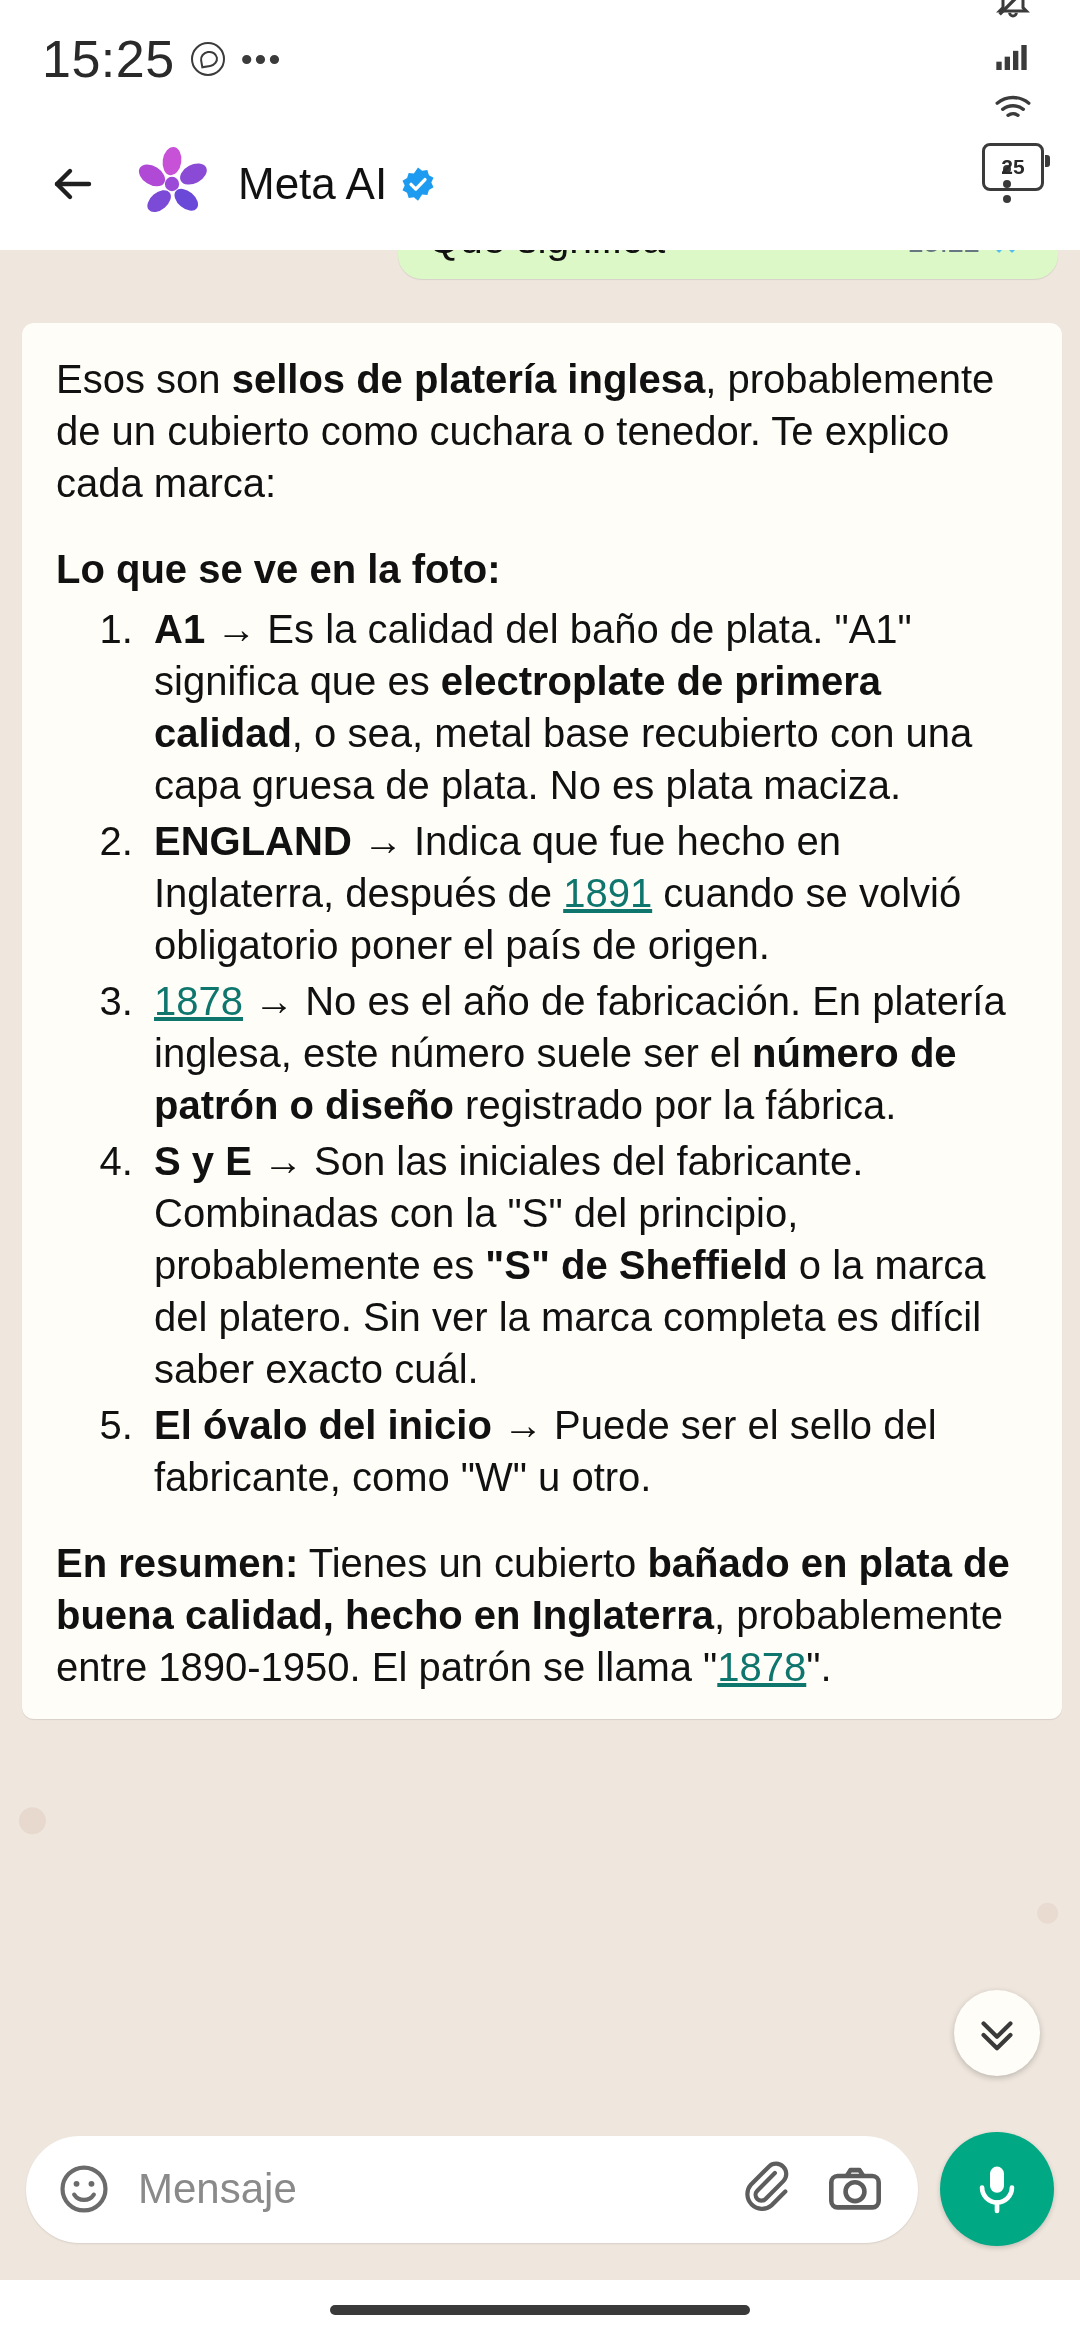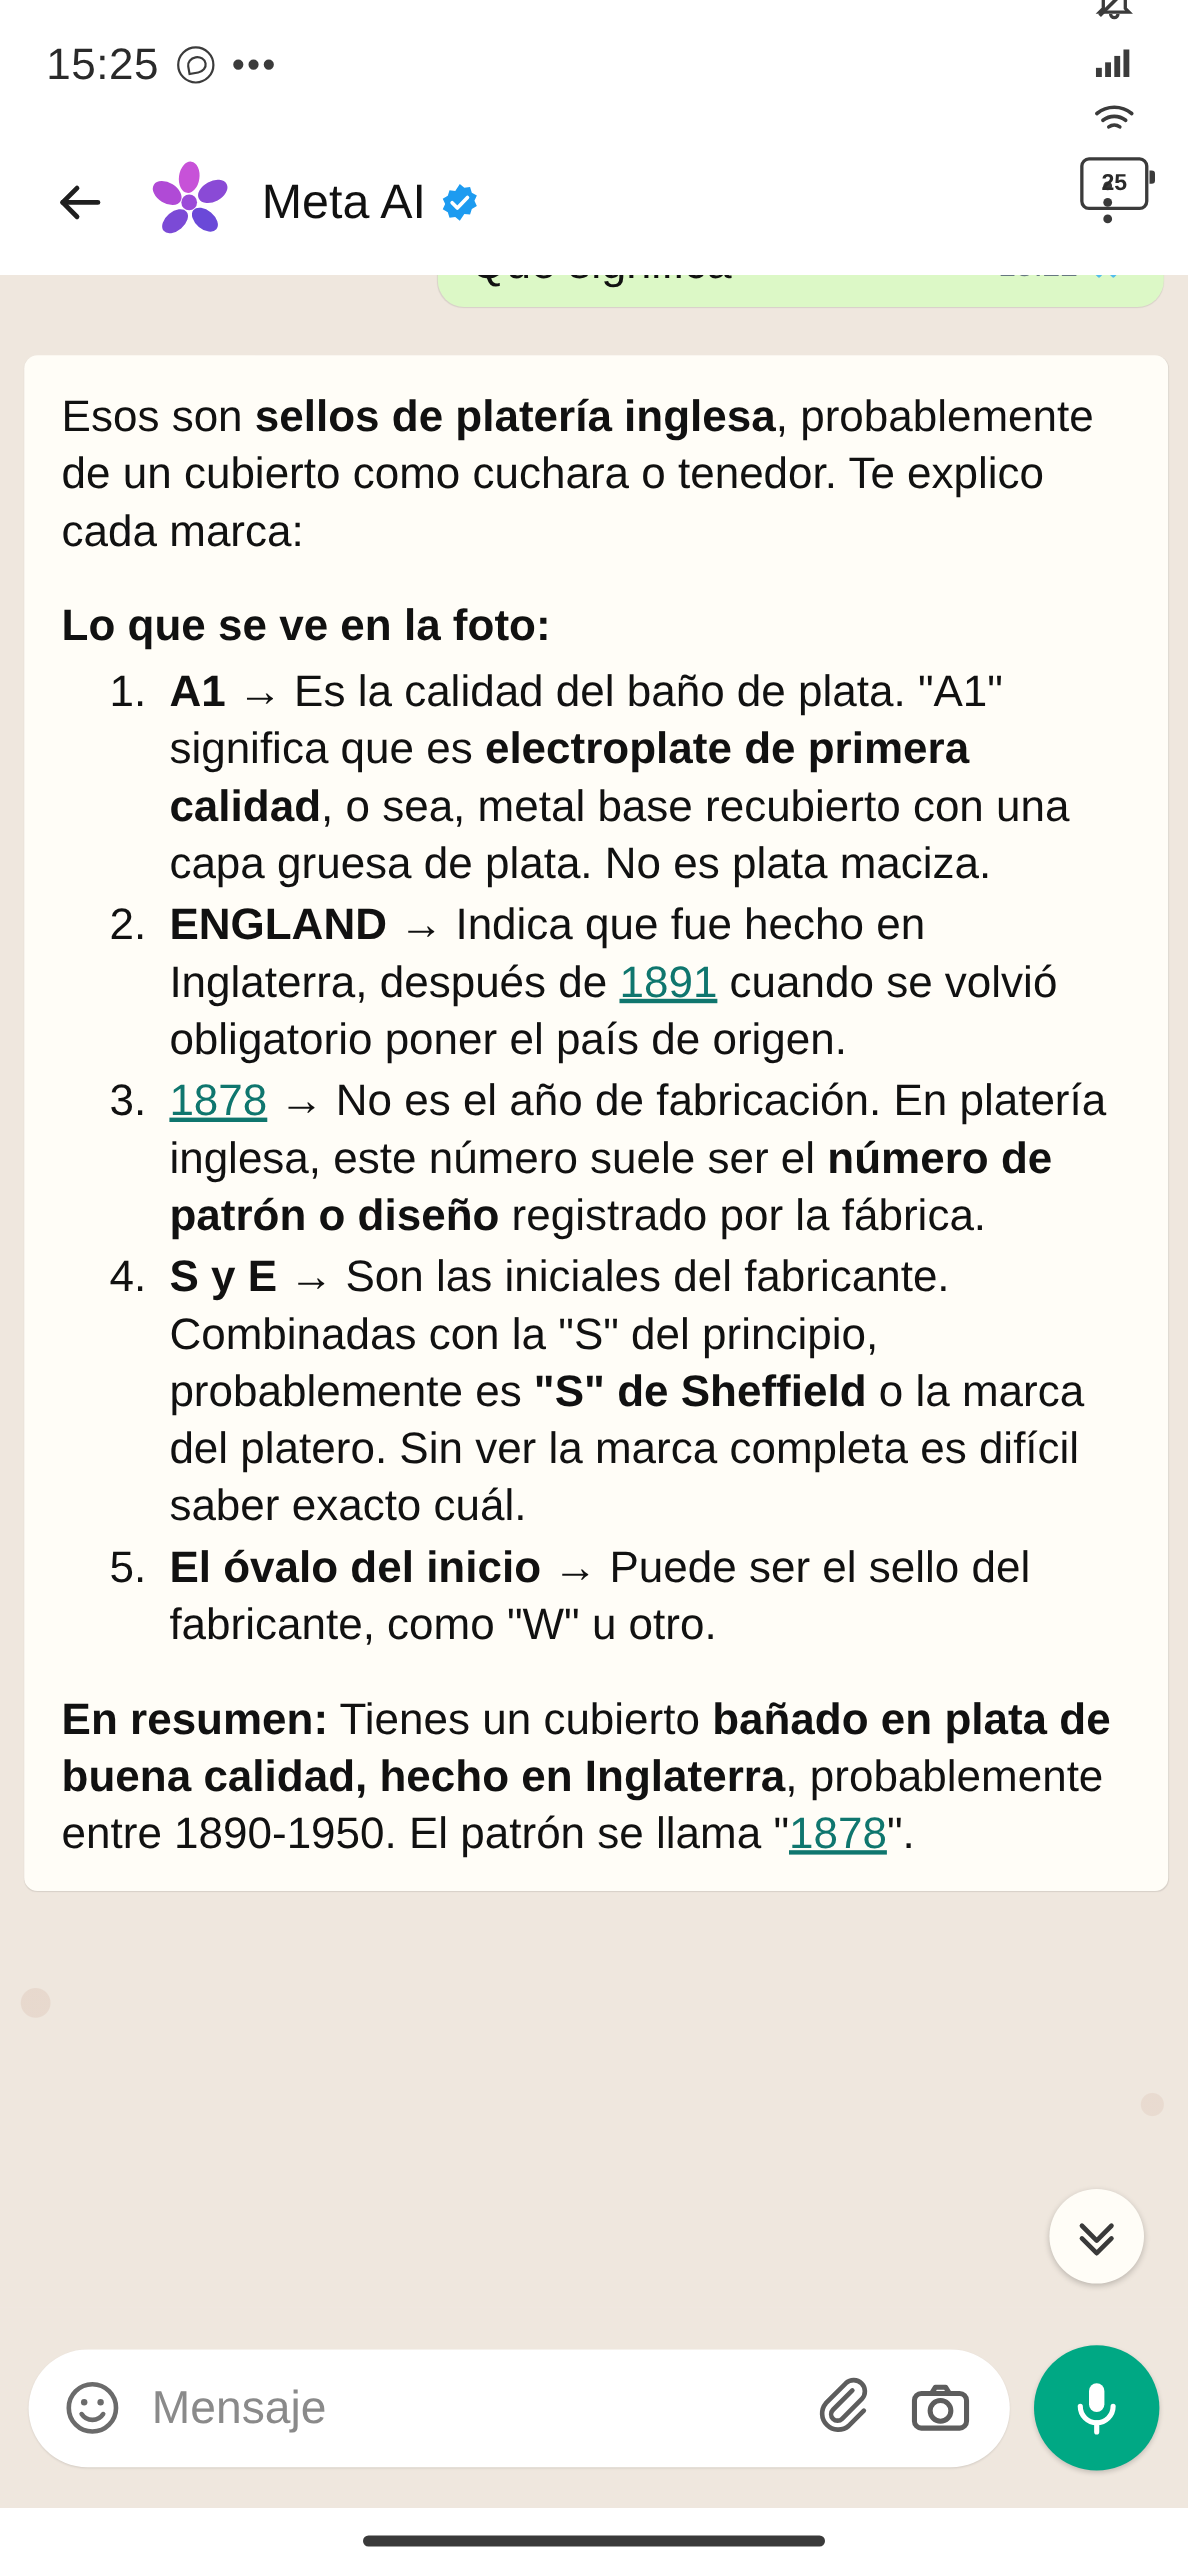--- a/index.html
+++ b/index.html
@@ -24,21 +24,21 @@
     height: 118px;
     flex: 0 0 118px;
     display: flex;
     align-items: center;
     justify-content: space-between;
     padding: 0 36px 0 42px;
     background: #ffffff;
     color: #1f1f1f;
   }
   .sb-left { display: flex; align-items: center; gap: 16px; }
-  .sb-clock { font-size: 40px; letter-spacing: 0.5px; color: #2a2a2a; }
+  .sb-clock { font-size: 52px; letter-spacing: 0.5px; color: #2a2a2a; }
   .wa-badge {
     width: 34px; height: 34px; border-radius: 50%;
     border: 2.5px solid #3b3b3b;
     display: flex; align-items: center; justify-content: center;
     position: relative;
   }
   .wa-badge::after {
     content: "";
     position: absolute;
     width: 14px; height: 12px;

